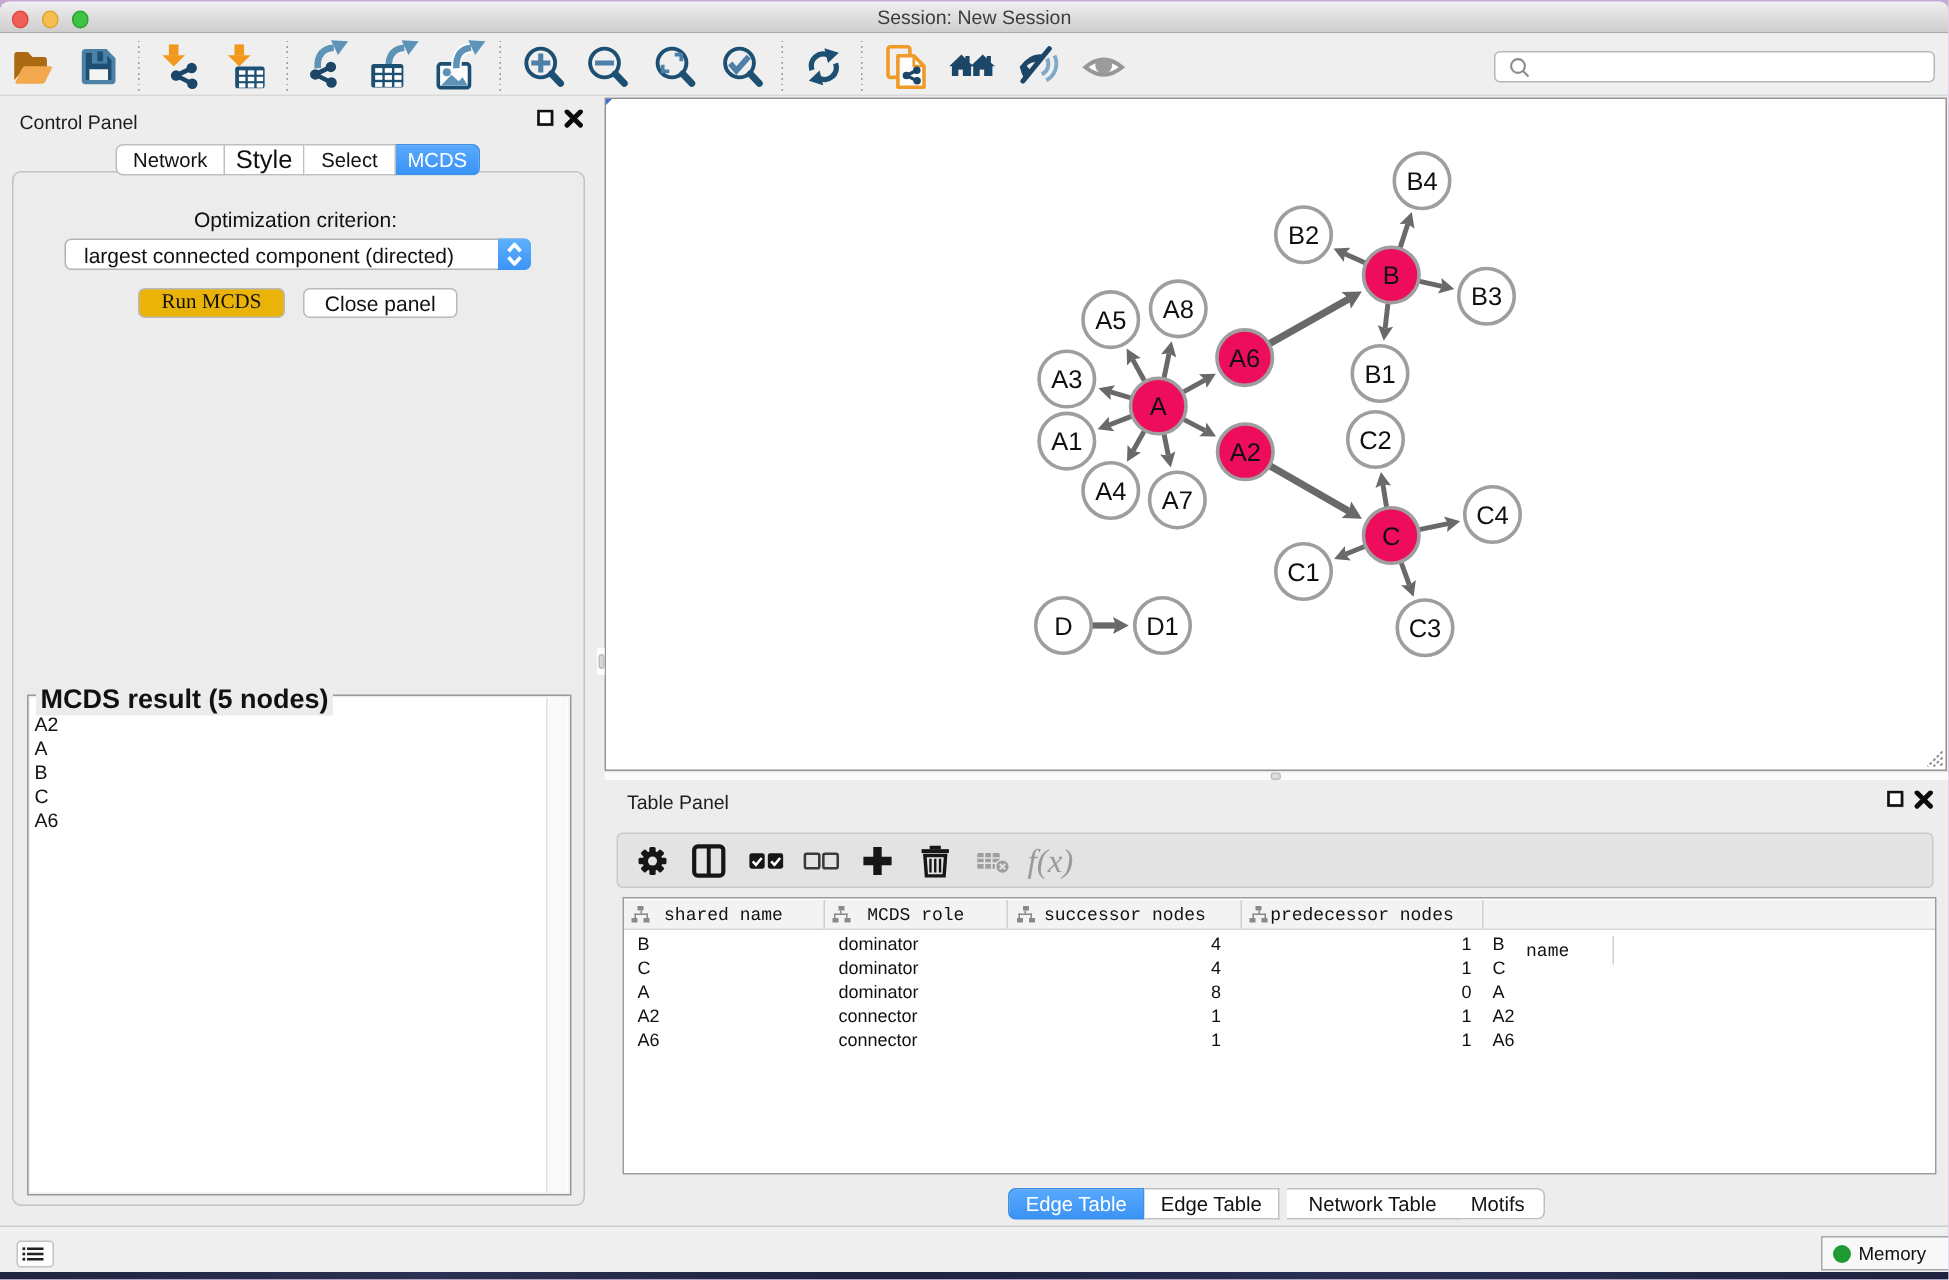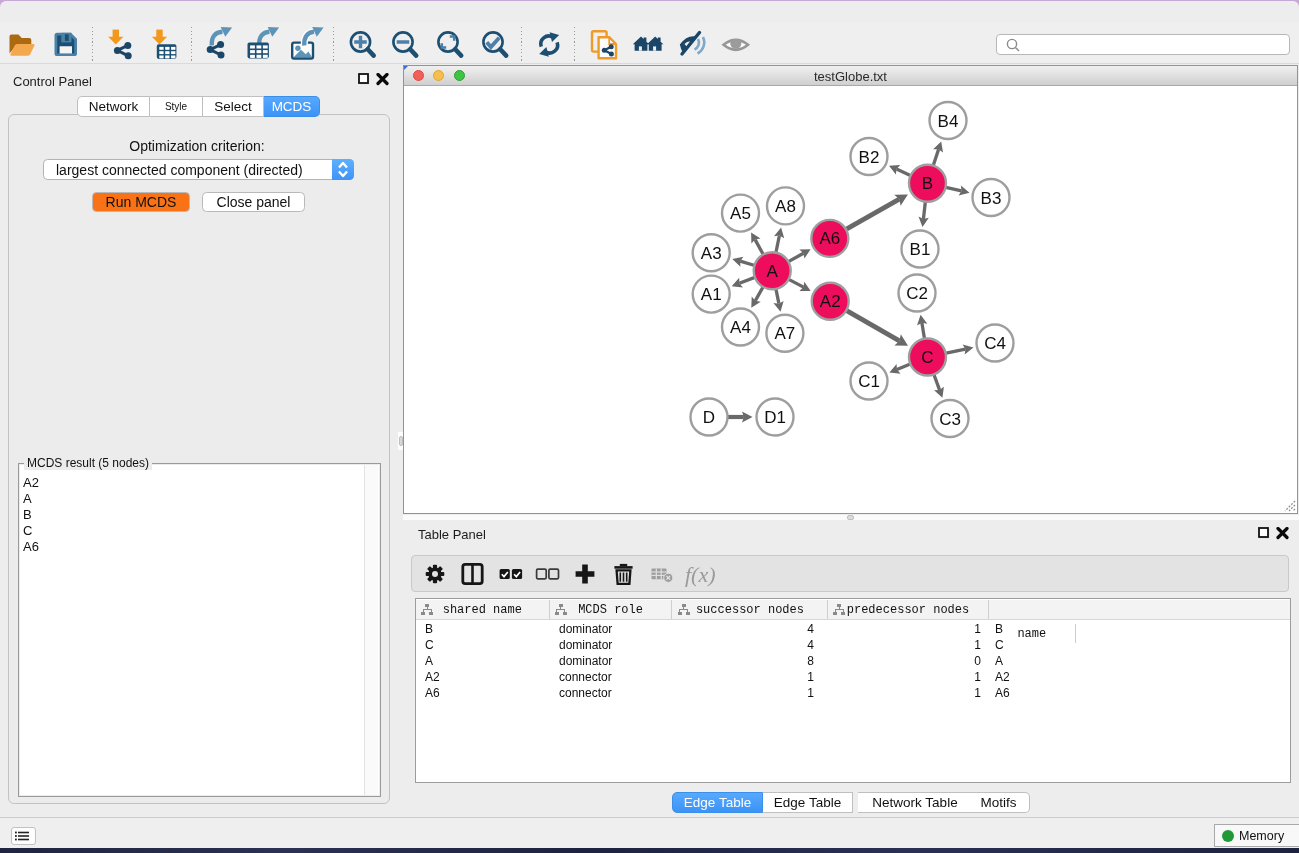--- a/index.html
+++ b/index.html
@@ -38,20 +38,26 @@
          linear-gradient(#8a8a8a,#8a8a8a) 8px 8px/4px 3px no-repeat; }
   .tr { position:relative; height:16px; font-size:12px; color:#111; }
   .tr span { position:absolute; top:1px; }
   .c1 { left:9px; } .c2 { left:143px; } .c3 { left:256px; width:142px; text-align:right; }
   .c4 { left:412px; width:153px; text-align:right; } .c5 { left:579px; }
 </style>
 </head>
 <body>
 
 <div id="app">
+  <div id="titlebar">
+    <div class="tl" style="left:7.5px; background:#f25f58; border:0.5px solid #dd4840;"></div>
+    <div class="tl" style="left:27.5px; background:#f6be50; border:0.5px solid #dea62f;"></div>
+    <div class="tl" style="left:47.5px; background:#3ec344; border:0.5px solid #2aa32f;"></div>
+    <div id="titletext">Session: New Session</div>
+  </div>
 
   <div id="toolbar">
     <div class="vsep" style="left:92px"></div>
     <div class="vsep" style="left:191px"></div>
     <div class="vsep" style="left:333px"></div>
     <div class="vsep" style="left:521px"></div>
     <div class="vsep" style="left:574px"></div>
     <svg id="tbicons" width="1299" height="42" style="position:absolute;left:0;top:0">
 <path d="M9.5 30.5 V13.6 a2 2 0 0 1 2 -2 h7.0 l3.2 3.4 h7.6 a2 2 0 0 1 2 2 v4.6 h-13 a3.4 3.4 0 0 0 -3.0 1.9 z" fill="#ab6a12"></path>
 <path d="M10.4 31.3 l4.3 -8.7 a2.6 2.6 0 0 1 2.3 -1.5 h16.6 a1 1 0 0 1 0.9 1.5 l-4.3 8.7 a2.6 2.6 0 0 1 -2.3 1.5 h-16.6 a1 1 0 0 1 -0.9 -1.5 z" fill="#f4a84e"></path>
@@ -172,52 +178,46 @@
     <svg class="abs" style="left:358px;top:8px" width="32" height="15">
       <rect x="2.2" y="2.2" width="9" height="9" fill="#cbcbcb"></rect>
       <rect x="1" y="1" width="9" height="9" fill="#fff" stroke="#111" stroke-width="1.8"></rect>
       <path d="M20 1.5 L29 10.5 M29 1.5 L20 10.5" stroke="#0a0a0a" stroke-width="3.2" stroke-linecap="round"></path>
     </svg>
 
     <div class="abs" style="left:8px;top:49px;width:382px;height:690px;background:#ececec;border:1px solid #c2c2c2;border-radius:6px;"></div>
 
     <div class="abs" style="left:77px;top:31px;height:21px;">
       <div class="abs" style="left:0;top:0;width:73px;height:21px;background:#fff;border:1px solid #bfbfbf;border-radius:5px 0 0 5px;font-size:13.5px;text-align:center;line-height:20px;color:#111;">Network</div>
-      <div class="abs" style="left:73px;top:0;width:53px;height:21px;background:#fff;border:1px solid #bfbfbf;border-left:none;font-size:10px;text-align:center;line-height:20px;color:#111;">Style</div>
+      <div class="abs" style="left:73px;top:0;width:53px;height:21px;background:#fff;border:1px solid #bfbfbf;border-left:none;font-size:17px;text-align:center;line-height:20px;color:#111;">Style</div>
       <div class="abs" style="left:126px;top:0;width:61px;height:21px;background:#fff;border:1px solid #bfbfbf;border-left:none;font-size:13.5px;text-align:center;line-height:20px;color:#111;">Select</div>
       <div class="abs" style="left:187px;top:0;width:56px;height:21px;background:linear-gradient(#58a9fe,#3b93f5);border:1px solid #3a8fe8;border-left:none;border-radius:0 5px 5px 0;font-size:13.5px;text-align:center;line-height:20px;color:#fff;">MCDS</div>
     </div>
     <div class="abs" style="left:43px;top:94px;width:311px;height:21px;background:#fff;border:1px solid #b3b3b3;border-radius:4.5px;">
       <div class="abs" style="left:12px;top:2px;font-size:14px;color:#111;">largest connected component (directed)</div>
       <div class="abs" style="left:288px;top:-1px;width:22px;height:21px;background:linear-gradient(#5fb0fe,#3d93f8);border-radius:0 4.5px 4.5px 0;">
         <svg width="22" height="21">
             <path d="M7 8.5 L11 4 L15 8.5 M7 12.5 L11 17 L15 12.5" fill="none" stroke="#fff" stroke-width="2.4" stroke-linejoin="round"></path>
           </svg>
       </div>
     </div>
 
     <div class="abs" style="left:0;top:73px;width:394px;text-align:center;font-size:14px;color:#111;">Optimization criterion:</div>
-    <div class="abs" style="left:92px;top:127px;width:98px;height:20px;background:#f97316;border:1px solid #b9b9b9;border-radius:4.5px;font-size:14px;text-align:center;line-height:18px;color:#111;">Run MCDS</div>
+    <div class="abs" style="left:92px;top:127px;width:98px;height:20px;background:#eab308;border:1px solid #b9b9b9;border-radius:4.5px;font-size:14px;text-align:center;line-height:18px;color:#111;font-family:Liberation Serif, serif;">Run MCDS</div>
     <div class="abs" style="left:202px;top:127px;width:103px;height:20px;background:#fff;border:1px solid #b9b9b9;border-radius:4.5px;font-size:14px;text-align:center;line-height:18px;color:#111;">Close panel</div>
 
     <div class="abs" style="left:18px;top:398px;width:363px;height:334px;border:1px solid #9a9a9a;">
       <div class="abs" style="left:1px;top:1px;width:359px;height:330px;background:#fff;"></div>
       <div class="abs" style="left:345px;top:1px;width:14px;height:330px;background:#fafafa;border-left:1px solid #e2e2e2;"></div>
       <div class="abs" style="left:4px;top:11px;font-size:13px;color:#111;line-height:16px;">A2<br>A<br>B<br>C<br>A6</div>
     </div>
-    <div class="abs" style="left:24px;top:391px;background:#ececec;padding:0 3px;font-size:12px;color:#111;">MCDS result (5 nodes)</div>
+    <div class="abs" style="left:24px;top:391px;background:#ececec;padding:0 3px;font-size:18px;color:#111;font-weight:bold;">MCDS result (5 nodes)</div>
   </div>
 
   <div id="netwin" class="abs" style="left:403px;top:64px;width:895px;height:449px;border:1px solid #939393;background:#fff;">
-    <div class="wtitle abs" style="left:0;top:0;width:893px;height:20px;border-bottom:1px solid #a9a9a9;">
-      <div class="tl" style="left:8.5px;top:4px;width:11px;height:11px;background:#f25f58;border:0.5px solid #dd4840;"></div>
-      <div class="tl" style="left:29px;top:4px;width:11px;height:11px;background:#f6be50;border:0.5px solid #dea62f;"></div>
-      <div class="tl" style="left:49.5px;top:4px;width:11px;height:11px;background:#3ec344;border:0.5px solid #2aa32f;"></div>
-      <div class="abs" style="top:3px;left:0;width:100%;text-align:center;font-size:13px;color:#2b2b2b;">testGlobe.txt</div>
-    </div>
     <div class="abs" style="left:0;top:0;width:0;height:0;border-top:4px solid #3a6fd8;border-right:4px solid transparent;"></div>
     <svg id="graph" class="abs" style="left:0;top:21px" width="893" height="425" viewBox="404 86 893 425">
 <g stroke="#696969" fill="#696969">
 <line x1="764.2" y1="255.2" x2="755.1" y2="238.6" stroke-width="3.3"></line>
 <polygon points="751.1,231.4 760.5,237.6 755.1,238.6 751.4,242.6" stroke="none"></polygon>
 <line x1="775.5" y1="253.5" x2="779.4" y2="234.5" stroke-width="3.3"></line>
 <polygon points="781.1,226.5 784.2,237.3 779.4,234.5 774.0,235.2" stroke="none"></polygon>
 <line x1="756.4" y1="265.0" x2="740.2" y2="260.2" stroke-width="3.3"></line>
 <polygon points="732.3,257.9 743.4,255.8 740.2,260.2 740.4,265.7" stroke="none"></polygon>
 <line x1="756.8" y1="275.6" x2="739.4" y2="282.3" stroke-width="3.3"></line>

